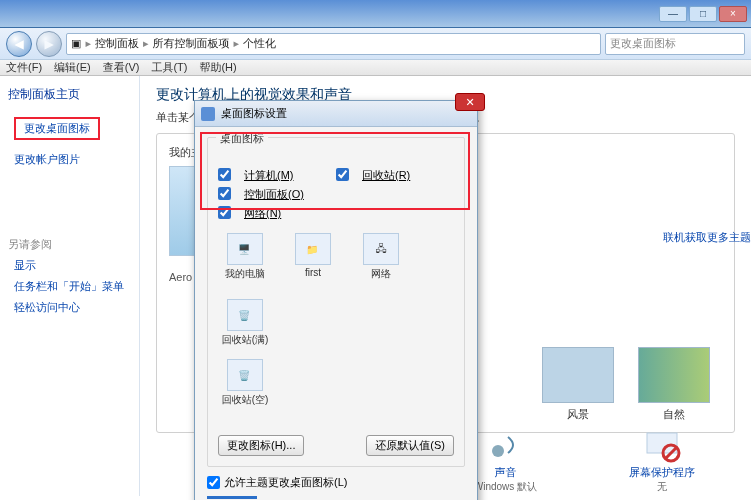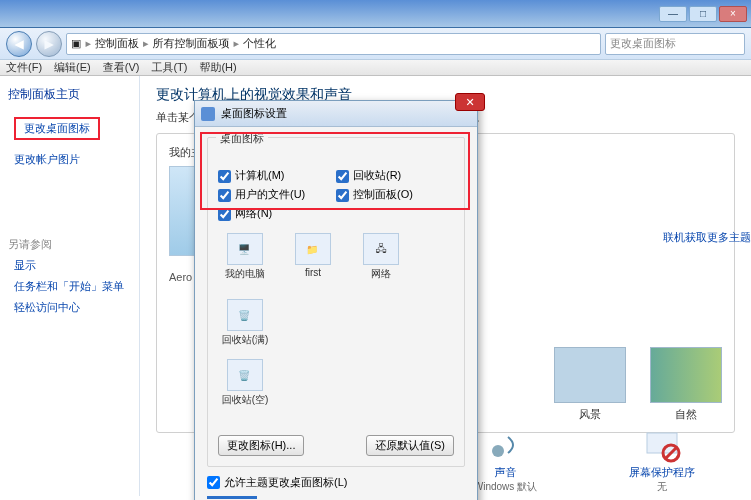--- a/index.html
+++ b/index.html
@@ -31,21 +31,21 @@
 .sidebar .section2 { margin-top:70px; }
 .sidebar .greytitle { color:#888; font-size:11px; margin-bottom:6px; }
 
 .content { flex:1; padding:10px 16px; position:relative; }
 .content h2 { font-size:14px; color:#003366; font-weight:normal; margin-bottom:6px; }
 .content .sub { font-size:11px; color:#333; margin-bottom:8px; }
 .themebox { border:1px solid #d0d0d0; border-radius:3px; padding:8px 12px 12px 12px; height:300px; position:relative; }
 .themebox .lbl{ font-size:11px; color:#333; }
 .bigtheme { width:120px; height:90px; background:linear-gradient(#cfe6f7,#9fcbe8); border:1px solid #b0c8dd; margin-top:6px; }
 .aerolbl{ font-size:11px; color:#555; margin-top:14px; }
-.themerow{ position:absolute; bottom:10px; right:12px; display:flex; gap:24px; }
+.themerow{ position:absolute; bottom:10px; right:24px; display:flex; gap:24px; }
 .theme-item{ text-align:center; font-size:11px; color:#333; }
 .theme-thumb{ width:72px; height:56px; background:#bcd4e6; border:1px solid #a0b8cc; margin-bottom:4px; }
 .theme-thumb.b{ background:linear-gradient(90deg,#6a9,#ac7); }
 .getmore{ position:absolute; right:0; top:154px; color:#0645ad; font-size:11px; cursor:pointer;}
 
 
 .bottomrow{ position:absolute; bottom:6px; left:156px; right:10px; display:flex; justify-content:space-around; align-items:flex-end; }
 .bitem{ text-align:center; font-size:11px; }
 .bitem .ic{ width:42px; height:36px; margin:0 auto 2px; display:flex; align-items:center; justify-content:center; }
 .bitem .t1{ color:#0645ad; }
@@ -54,21 +54,21 @@
 
 .dialog{ position:absolute; left:194px; top:100px; width:284px; background:#f4f4f4; border:1px solid #7b9ebd; box-shadow:2px 3px 8px rgba(0,0,0,.35); font-size:11px; }
 .dlg-tb{ height:26px; background:linear-gradient(#e8eef6,#c9dbef); display:flex; align-items:center; padding:0 6px; border-bottom:1px solid #a7bdd3; }
 .dlg-tb .ic{ width:14px; height:14px; background:#5a8fd6; border-radius:2px; margin-right:6px; }
 .dlg-close{ position:absolute; top:-8px; right:-8px; width:30px; height:18px; background:#c33; border:1px solid #900; border-radius:3px; color:#fff; display:flex; align-items:center; justify-content:center; font-size:11px; }
 .dlg-body{ padding:10px 12px 8px 12px; }
 .group{ border:1px solid #d7d7d7; padding:26px 10px 10px 10px; position:relative; border-radius:2px; }
 .group .legend{ position:absolute; top:-7px; left:8px; background:#f4f4f4; padding:0 4px; font-size:11px; color:#333; }
 .redbox{ position:absolute; left:200px; top:132px; width:270px; height:78px; border:2px solid #e23; pointer-events:none; }
 .chkrow{ display:flex; margin:4px 0; }
-.chk{ display:flex; align-items:flex-end; gap:4px; width:50%; }
+.chk{ display:flex; align-items:flex-start; gap:13px; width:50%;text-decoration:underline; }
 .chk input{ accent-color:#2a6fc9; }
 .iconsrow{ display:flex; gap:18px; margin:12px 2px 4px 2px; flex-wrap:wrap; }
 .dicon{ text-align:center; width:50px; font-size:10px; color:#333; }
 .dicon .img{ width:36px; height:32px; background:#e8f0fa; border:1px solid #b8cde2; margin:0 auto 2px; display:flex; align-items:center; justify-content:center;}
 .btnrow{ display:flex; justify-content:space-between; gap:6px; margin-top:28px; }
 .btn{ padding:2px 8px; background:linear-gradient(#fefefe,#e3e3e3); border:1px solid #9a9a9a; border-radius:3px; font-size:11px; cursor:pointer; }
 .allowrow{ display:flex; align-items:center; gap:4px; margin-top:8px; }
 .dlg-foot{ border-top:1px solid #d0d0d0; padding:8px 10px; display:flex; justify-content:flex-end; gap:6px; background:#f0f0f0; }
 .bluebar{ width:50px; height:3px; background:#2a6fc9; margin:6px auto 0 0; }
 
@@ -201,24 +201,20 @@
             <span>计算机(M)</span>
           </label>
         <label class="chk">
             <input type="checkbox" checked="" style="">
             <span>回收站(R)</span>
           </label>
       </div>
       <div class="chkrow">
         <label class="chk">
             <input type="checkbox" checked="" style="">
-            <span>用户的文件(U)</span>
-          </label>
-        <label class="chk">
-            <input type="checkbox" checked="" style="">
             <span>控制面板(O)</span>
           </label>
       </div>
       <div class="chkrow">
         <label class="chk">
             <input type="checkbox" checked="" style="">
             <span>网络(N)</span>
           </label>
       </div>
 

